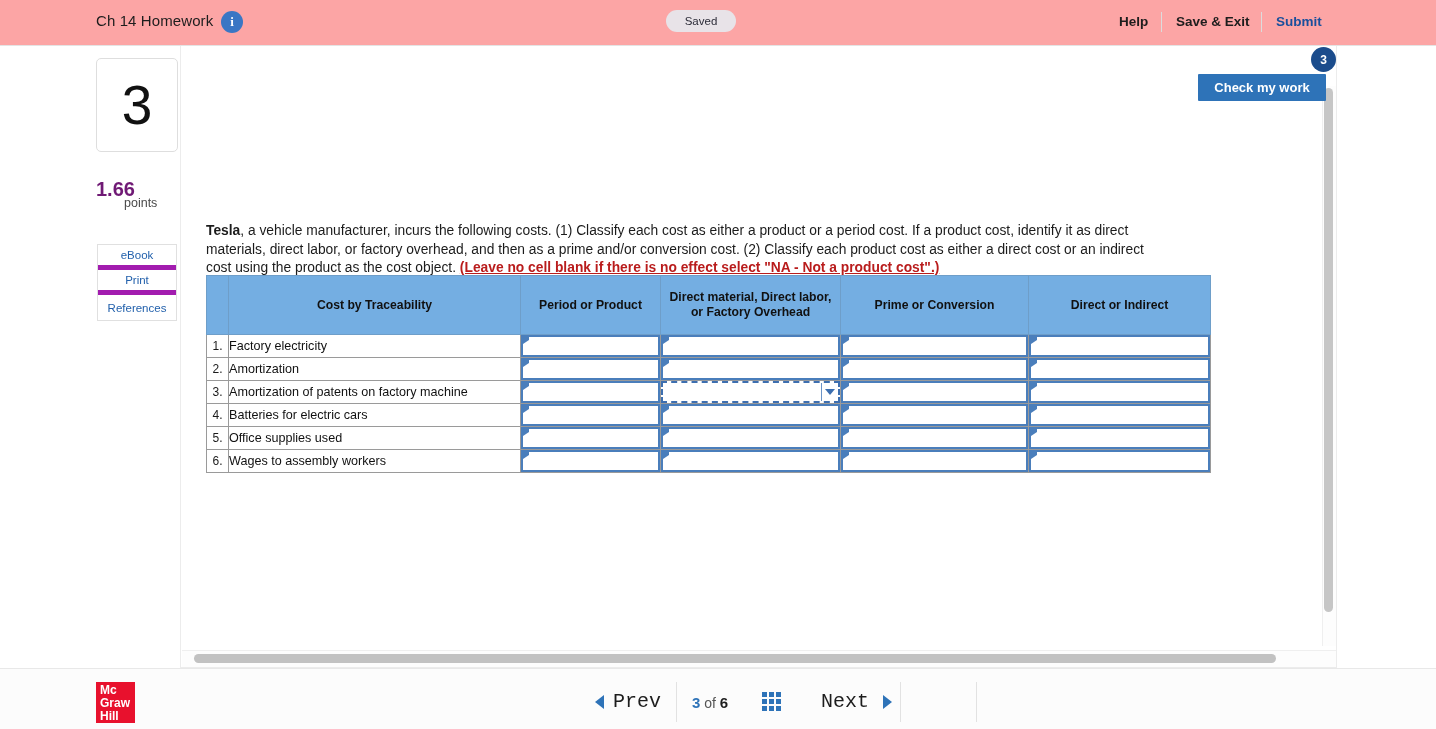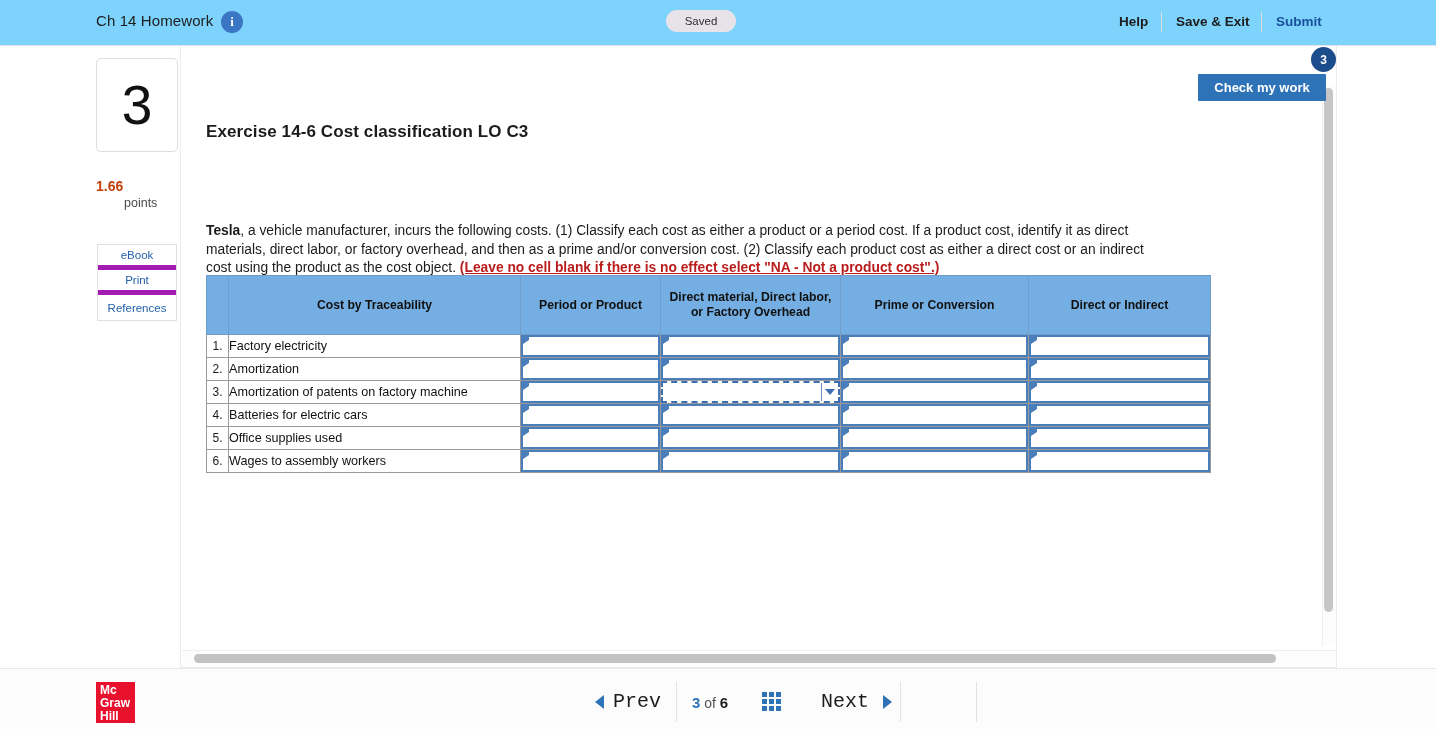--- a/index.html
+++ b/index.html
@@ -8,21 +8,21 @@
     width: 1436px; height: 729px;
     background: #ffffff;
     font-family: "Liberation Sans", sans-serif;
     overflow: hidden;
   }
 
   
   #topbar {
     position: absolute; left: 0; top: 0;
     width: 1436px; height: 46px;
-    background: #7dd3fc;
+    background: #fca5a5;
     border-bottom: 1px solid #e4e4e4;
   }
   #assignment-title {
     position: absolute; left: 96px; top: 12px;
     font-size: 15px; color: #1d1d1d; font-weight: 400;
     letter-spacing: .1px;
   }
   #info-icon {
     position: absolute; left: 221px; top: 11px;
     width: 22px; height: 22px; border-radius: 50%;
@@ -76,21 +76,21 @@
   #qnum-box {
     position: absolute; left: 96px; top: 58px;
     width: 82px; height: 94px;
     border: 1px solid #dedede; border-radius: 5px;
     background: #fff;
     display: flex; align-items: center; justify-content: center;
   }
   #qnum { font-size: 55px; color: #111; font-weight: 400; line-height: 1; }
   #points-value {
     position: absolute; left: 96px; top: 178px;
-    font-size: 14px; font-weight: bold; color: #c2410c;
+    font-size: 20px; font-weight: bold; color: #701a75;
   }
   #points-label {
     position: absolute; left: 96px; top: 196px;
     font-size: 12.5px; color: #4a4a4a; padding-left: 28px;
   }
   #rail-links {
     position: absolute; left: 97px; top: 244px;
     width: 80px;
     border: 1px solid #e0e0e0; background: #fff;
   }
@@ -298,21 +298,20 @@
 <div id="points-value">1.66</div>
 <div id="points-label">points</div>
 <div id="rail-links">
   <div class="rail-link">eBook</div>
   <div class="rail-link">Print</div>
   <div class="rail-link">References</div>
 </div>
 
 <div id="content-panel">
 
-  <div id="exercise-title">Exercise 14-6 Cost classification LO C3</div>
 
   <div id="prompt"><b>Tesla</b><span>, a vehicle manufacturer, incurs the following costs. (1) Classify each cost as either a product or a period cost. If a product cost, identify it as direct materials, direct labor, or factory overhead, and then as a prime and/or conversion cost. (2) Classify each product cost as either a direct cost or an indirect cost using the product as the cost object. </span><span class="red">(Leave no cell blank if there is no effect select "NA - Not a product cost".)</span></div>
 
   <table id="grid">
     <thead>
       <tr>
         <th class="corner"></th>
         <th style="width:292px">Cost by Traceability</th>
         <th style="width:140px">Period or Product</th>
         <th style="width:180px">Direct material, Direct labor, or Factory Overhead</th>

